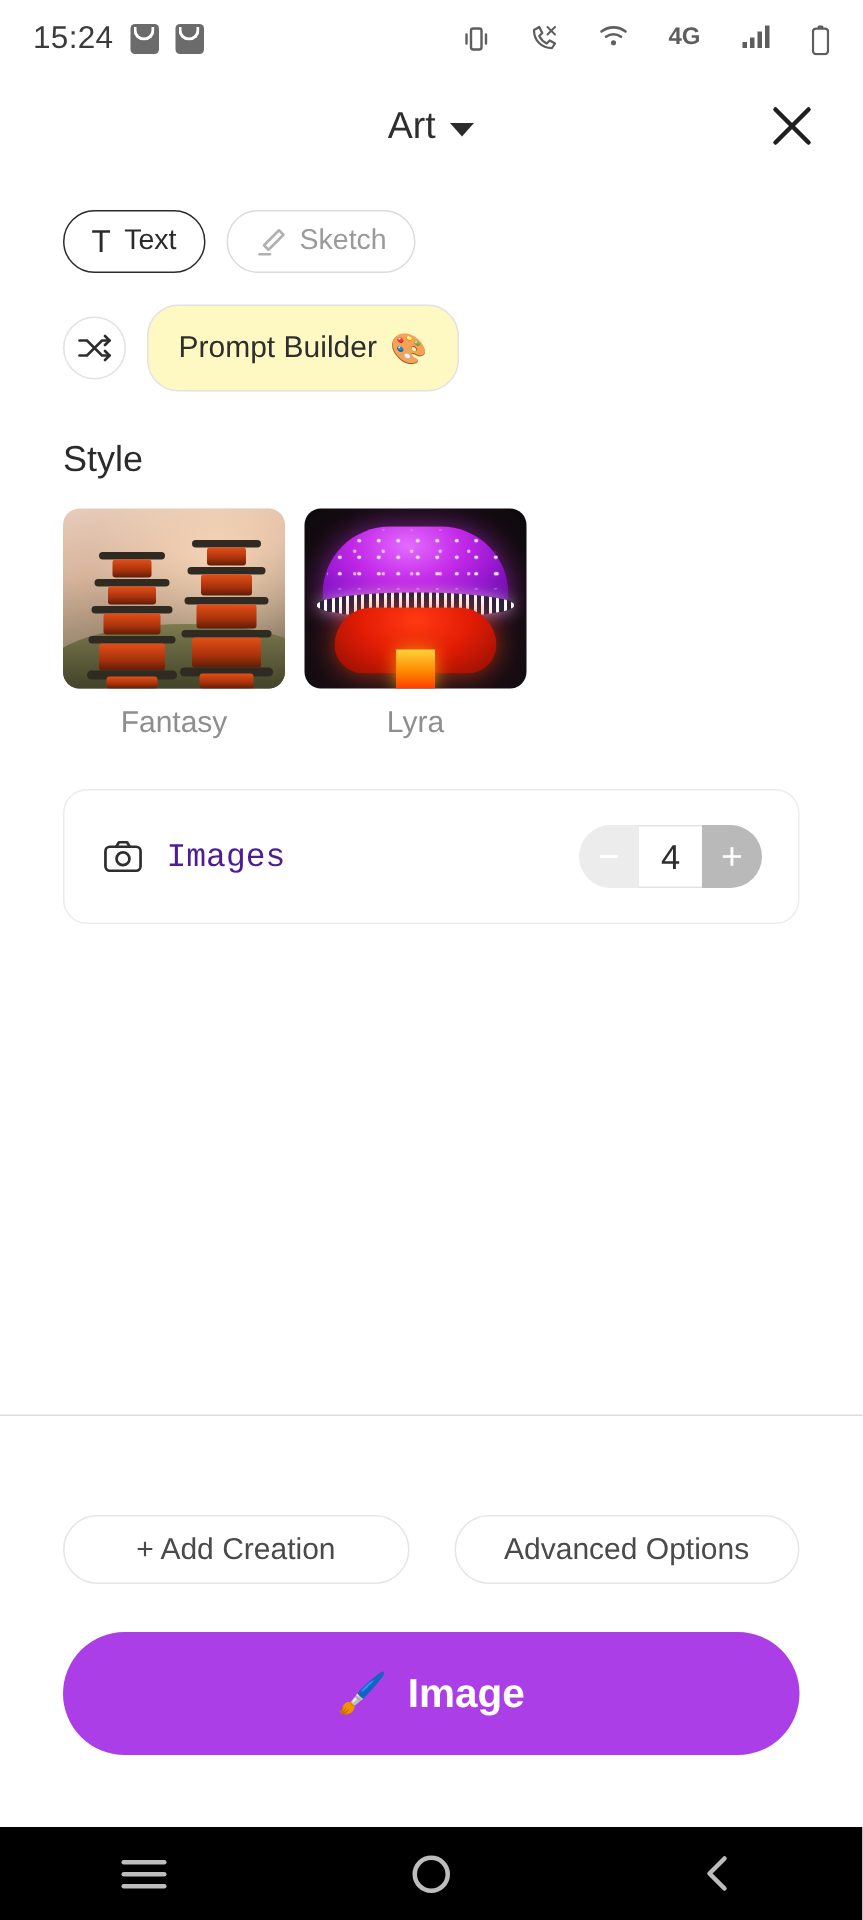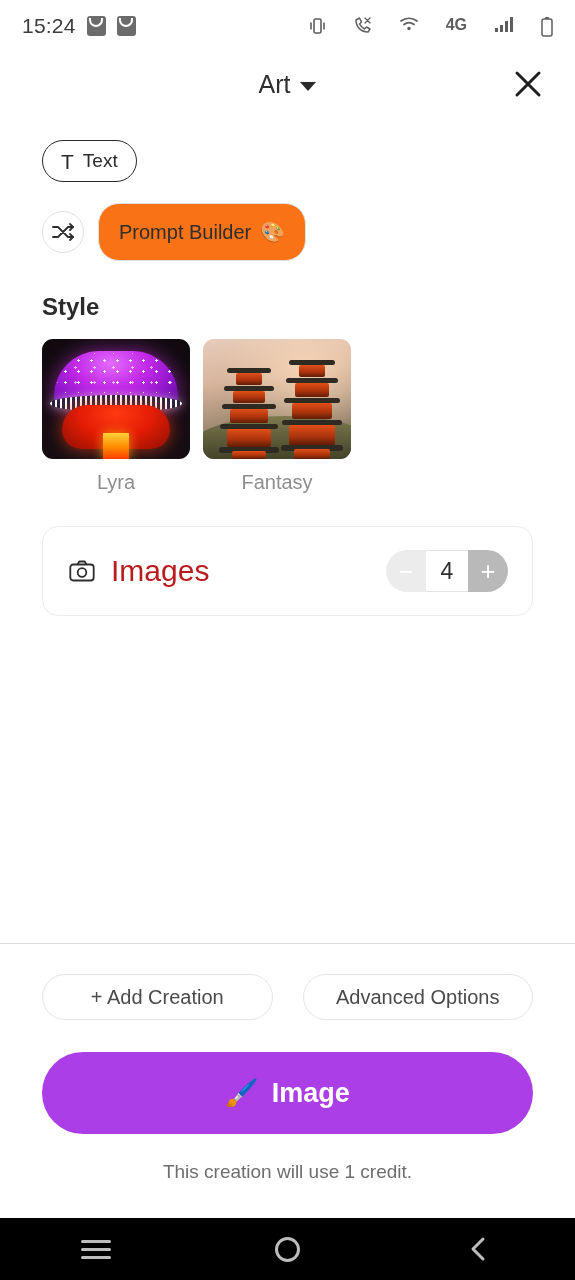--- a/index.html
+++ b/index.html
@@ -71,27 +71,27 @@
   }
 
   
   .pb-row { display: flex; align-items: center; gap: 14px; padding: 21px 42px 0 42px; }
   .shuffle-btn {
     width: 42px; height: 42px; border-radius: 21px; border: 1.5px solid #e2e2e2;
     display: flex; align-items: center; justify-content: center; background: #fff; cursor: pointer;
   }
   .pb-pill {
     height: 58px; padding: 18px 20px; border-radius: 21px; border: 1.5px solid #e2e2e2;
-    display: flex; align-items: center; gap: 9px; background: #f97316; cursor: pointer;
+    display: flex; align-items: center; gap: 9px; background: #fef9c3; cursor: pointer;
     font-size: 20px; color: #2e2e2e;
   }
   .pb-emoji { font-size: 20px; }
 
   
-  .style-head { padding: 32px 56px 0 42px; font-size: 24px; font-weight: bold; color: #2b2b2b; }
+  .style-head { padding: 32px 56px 0 42px; font-size: 24px; font-weight: normal; color: #2b2b2b; }
   .styles { display: flex; gap: 13px; padding: 18px 42px 0 42px; }
   .style-card { width: 148px; cursor: pointer; }
   .thumb {
     width: 148px; height: 120px; border-radius: 11px; overflow: hidden; position: relative;
   }
   .style-label {
     margin-top: 12px; text-align: center; font-size: 20px; color: #8e8e8e;
   }
 
   
@@ -178,42 +178,42 @@
   }
 
   
   .img-card {
     margin: 32px 42px 0 42px; height: 90px;
     border: 1.5px solid #ececec; border-radius: 16px;
     display: flex; align-items: center; justify-content: space-between;
     padding: 0 24px 0 26px; background: #fff;
   }
   .img-left { display: flex; align-items: center; gap: 16px; }
-  .img-label { font-size: 30px; color: #b91c1c; }
+  .img-label { font-size: 22px; color: #4c1d95; font-family: Liberation Mono, monospace; }
   .stepper {
     display: flex; align-items: stretch; height: 42px; width: 122px;
     border-radius: 21px; overflow: hidden;
   }
   .step-btn {
     width: 40px; display: flex; align-items: center; justify-content: center;
     color: #ffffff; font-size: 25px; line-height: 1; cursor: pointer; user-select: none;
   }
   .step-minus { background: #ececec; }
   .step-plus { background: #b9b9b9; }
   .step-val {
     flex: 1; display: flex; align-items: center; justify-content: center;
     background: #ffffff; border-top: 1px solid #e3e3e3; border-bottom: 1px solid #e3e3e3;
     font-size: 23px; color: #2e2e2e;
   }
 
   
   .divider { position: absolute; left: 0; top: 943px; width: 100%; height: 1px; background: #dcdcdc; }
 
   
-  .bottom { position: absolute; left: 0; top: 934px; width: 100%; padding: 40px 42px 0 42px; }
+  .bottom { position: absolute; left: 0; top: 970px; width: 100%; padding: 40px 42px 0 42px; }
   .sec-row { display: flex; gap: 30px; }
   .sec-pill {
     flex: 1; height: 46px; border-radius: 23px; border: 1.5px solid #e6e6e6;
     display: flex; align-items: center; justify-content: center;
     font-size: 20px; color: #4a4a4a; background: #fff; cursor: pointer;
   }
   .create-btn {
     margin-top: 32px; height: 82px; border-radius: 41px;
     background: #ab3ee6; display: flex; align-items: center; justify-content: center;
     gap: 13px; cursor: pointer;
@@ -281,50 +281,46 @@
         <path d="M6 6L28 28M28 6L6 28" stroke="#1f1f1f" stroke-width="3" stroke-linecap="round"></path>
       </svg>
     </div>
   </div>
 
   <div class="tabs">
     <div class="tab active">
       <span class="t-glyph">T</span>
       <span>Text</span>
     </div>
+    <div class="tab">
+      <svg width="21" height="19" viewBox="0 0 21 19">
+        <path d="M16 1.5l3 3-10 10-3-3 10-10z" fill="none" stroke="#b0b0b0" stroke-width="1.7" stroke-linejoin="round"></path>
+        <path d="M3 17.5h7" stroke="#b0b0b0" stroke-width="1.7" stroke-linecap="round"></path>
+      </svg>
+      <span>Sketch</span>
+    </div>
   </div>
 
 
   <div class="pb-row">
     <div class="shuffle-btn">
       <svg width="24" height="20" viewBox="0 0 24 20">
         <path d="M2 5h5l10 10h5M2 15h5l10-10h5" fill="none" stroke="#2e2e2e" stroke-width="1.8" stroke-linecap="round"></path>
         <path d="M19 2l3 3-3 3M19 12l3 3-3 3" fill="none" stroke="#2e2e2e" stroke-width="1.8" stroke-linecap="round" stroke-linejoin="round"></path>
       </svg>
     </div>
     <div class="pb-pill">
       <span>Prompt Builder</span>
       <span class="pb-emoji">🎨</span>
     </div>
   </div>
 
   <div class="style-head">Style</div>
   <div class="styles">
 
-
-    <div class="style-card">
-      <div class="thumb th-lyra">
-        <div class="cap"></div>
-          <div class="dots"></div>
-          <div class="gills"></div>
-        <div class="body"></div>
-          <div class="stem"></div>
-      </div>
-      <div class="style-label">Lyra</div>
-    </div>
 
     <div class="style-card">
       <div class="thumb th-fant">
         <div class="mist"></div>
         <div class="hill"></div>
         <div class="pagoda" style="left:16px;width:60px;height:104px;">
           <i style="bottom:86px;width:44px;height:5px;"></i>
           <span style="bottom:74px;width:26px;height:12px;"></span>
           <i style="bottom:68px;width:50px;height:5px;"></i>
           <span style="bottom:56px;width:32px;height:12px;"></span>
@@ -343,20 +339,31 @@
           <i style="bottom:56px;width:56px;height:5px;"></i>
           <span style="bottom:40px;width:40px;height:16px;"></span>
           <i style="bottom:34px;width:60px;height:5px;"></i>
           <span style="bottom:14px;width:46px;height:20px;"></span>
           <i style="bottom:8px;width:62px;height:6px;"></i>
           <span style="bottom:0;width:36px;height:10px;"></span>
         </div>
       </div>
       <div class="style-label">Fantasy</div>
     </div>
+
+    <div class="style-card">
+      <div class="thumb th-lyra">
+        <div class="cap"></div>
+          <div class="dots"></div>
+          <div class="gills"></div>
+        <div class="body"></div>
+          <div class="stem"></div>
+      </div>
+      <div class="style-label">Lyra</div>
+    </div>
   </div>
 
   <div class="img-card">
     <div class="img-left">
       <svg width="26" height="22" viewBox="0 0 26 22">
         <rect x="1.3" y="4.5" width="23.4" height="16" rx="3" fill="none" stroke="#2e2e2e" stroke-width="1.8"></rect>
         <path d="M8.5 4.5l1.8-3h5.4l1.8 3" fill="none" stroke="#2e2e2e" stroke-width="1.8" stroke-linejoin="round"></path>
         <circle cx="13" cy="12.5" r="4.3" fill="none" stroke="#2e2e2e" stroke-width="1.8"></circle>
       </svg>
       <span class="img-label">Images</span>
@@ -372,21 +379,20 @@
 
   <div class="bottom">
     <div class="sec-row">
       <div class="sec-pill">+ Add Creation</div>
       <div class="sec-pill">Advanced Options</div>
     </div>
     <div class="create-btn">
       <span class="create-emoji">🖌️</span>
       <span class="create-label">Image</span>
     </div>
-    <div class="credit-note">This creation will use 1 credit.</div>
   </div>
 
   <div class="navbar">
     <div class="nav-btn">
       <div class="nav-lines">
           <b></b>
           <b></b>
           <b></b>
         </div>
     </div>

